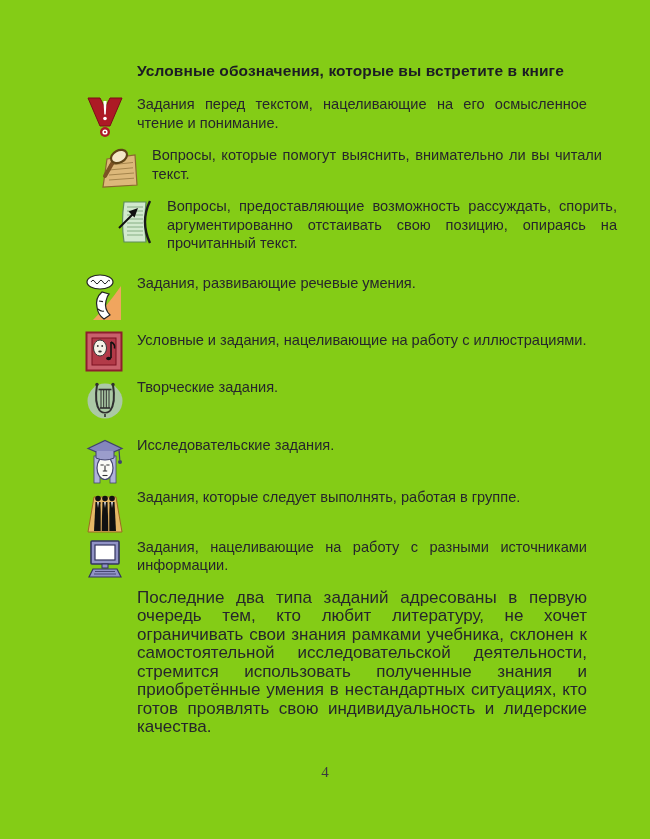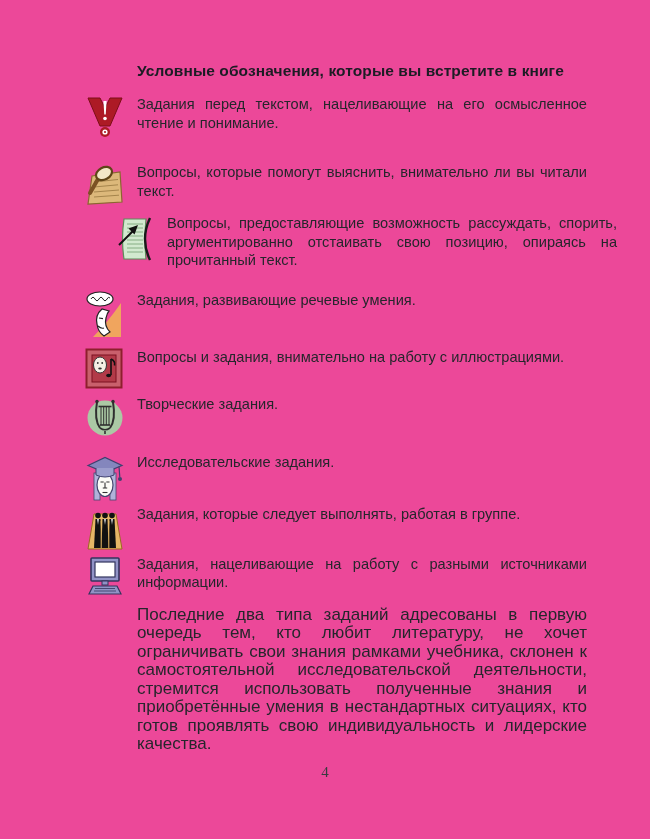--- a/index.html
+++ b/index.html
@@ -1,19 +1,19 @@
 <!DOCTYPE html>
 <html><head>
 <meta charset="utf-8">
 <style>
   html,body{margin:0;padding:0;background:#ffffff;}
   .page{
     position:relative;
     width:650px;height:839px;
-    background:#ec4899;
+    background:#84cc16;
     font-family:"Liberation Sans","DejaVu Sans",sans-serif;
     color:#26262c;
     overflow:hidden;
     box-sizing:border-box;
     padding:62px 33px 0 85px;
   }
   .title{
     margin:0 0 0 52px;
     font-size:15.5px;
     font-weight:bold;
@@ -31,21 +31,21 @@
   .icon svg{display:block;}
   .txt{
     margin:0;
     width:450px;
     font-size:14.6px;
     line-height:18.5px;
     text-align:justify;
     color:#26262c;
   }
   .r1{margin-top:15px;}
-  .r2{margin-top:24px;}
+  .r2{margin-top:7px;justify-content:center;}
   .r3{margin-top:7px;justify-content:flex-end;}
   .r4{margin-top:21px;}
   .r5{margin-top:9px;}
   .r6{margin-top:6px;}
   .r7{margin-top:14px;}
   .r8{margin-top:2px;}
   .r9{margin-top:4px;}
   .row{min-height:44px;}
   .r5{min-height:41px;}
   .r7{min-height:50px;}
@@ -134,21 +134,21 @@
         <rect x="7" y="7" width="24" height="27" fill="#b23a48" stroke="#7c1020" stroke-width="1"></rect>
         <ellipse cx="15" cy="17" rx="6.5" ry="8" fill="#f5f0e6" stroke="#333333" stroke-width="1"></ellipse>
         <circle cx="12.8" cy="15" r="0.9" fill="#333333"></circle>
         <circle cx="17.2" cy="15" r="0.9" fill="#333333"></circle>
         <ellipse cx="15" cy="20.5" rx="1.8" ry="1.1" fill="#333333"></ellipse>
         <line x1="26" y1="11" x2="26" y2="27" stroke="#111111" stroke-width="1.6"></line>
         <path d="M26 11 q4.5 2 3.5 6.5" stroke="#111111" stroke-width="1.6" fill="none"></path>
         <ellipse cx="23.6" cy="27.5" rx="2.5" ry="1.7" fill="#111111"></ellipse>
       </svg>
     </span>
-    <p class="txt">Вопросы и задания, внимательно на работу с иллюстрациями.</p>
+    <p class="txt">Условные и задания, нацеливающие на работу с иллюстрациями.</p>
   </div>
 
   <div class="row r6">
     <span class="icon">
       <svg width="40" height="44" viewBox="0 0 40 44">
         <circle cx="20" cy="23" r="17.5" fill="#abc9a5"></circle>
         <path d="M12 7 Q9 25 15 33 M28 7 Q31 25 25 33" stroke="#2f2f2f" stroke-width="2" fill="none"></path>
         <circle cx="12" cy="6.5" r="1.7" fill="#2f2f2f"></circle>
         <circle cx="28" cy="6.5" r="1.7" fill="#2f2f2f"></circle>
         <line x1="13.5" y1="11.5" x2="26.5" y2="11.5" stroke="#2f2f2f" stroke-width="1.6"></line>

